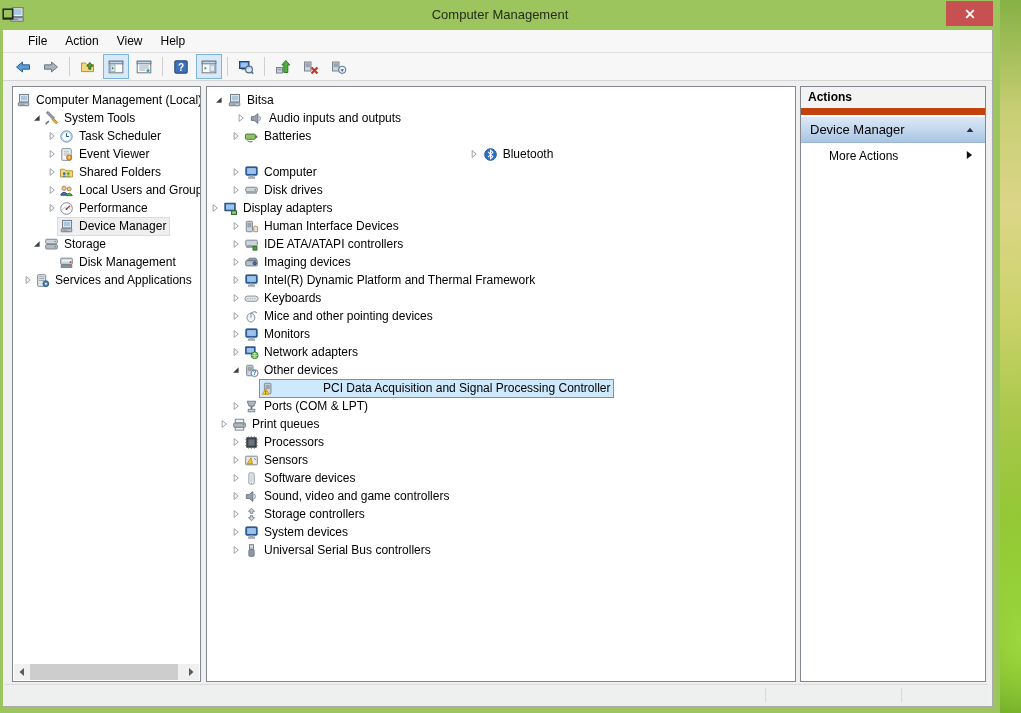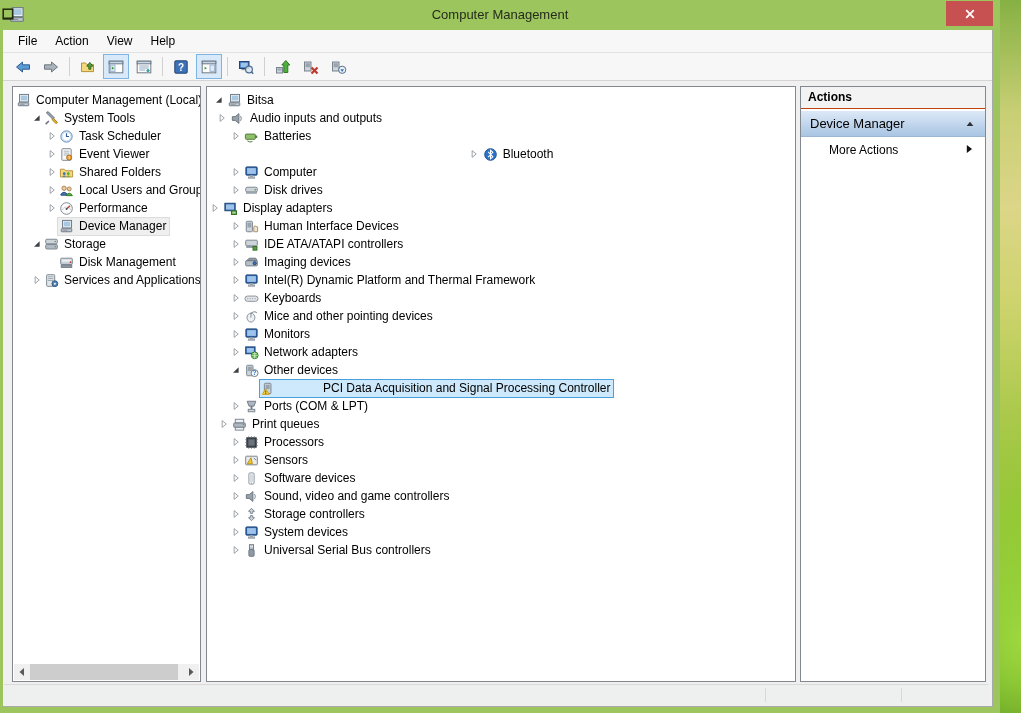--- a/index.html
+++ b/index.html
@@ -17,21 +17,21 @@
   .titlebar{position:absolute;left:0;top:0;width:100%;height:30px;}
   .title-icon{position:absolute;left:8px;top:6px;width:18px;height:18px;}
   .title-text{position:absolute;left:0;right:0;top:7px;text-align:center;
               font-size:13px;color:#262c1c;}
   .winbtn{position:absolute;top:0;height:27px;display:flex;align-items:center;justify-content:center;}
   .btn-close{left:946px;top:1px;width:47px;height:25px;background:var(--close,#c75050);}
   
   .inner{position:absolute;left:3px;top:30px;width:989px;height:676px;background:#f0f0f0;
          border-right:1px solid #a9a9a9;border-bottom:1px solid #a9a9a9;box-sizing:content-box;}
   .menubar{position:absolute;left:0;top:0;width:100%;height:23px;background:#f7f7f7;
-           border-bottom:1px solid #e2e2e2;display:flex;align-items:center;padding-left:6px;box-sizing:border-box;text-align:right;}
+           border-bottom:1px solid #e2e2e2;display:flex;align-items:center;padding-left:16px;box-sizing:border-box;text-align:right;}
   .menu-item{padding:3px 9px;cursor:default;}
   .toolbar{position:absolute;left:0;top:23px;width:100%;height:28px;background:#f7f7f7;
            border-bottom:1px solid #d4d4d4;display:flex;align-items:center;padding-left:6px;box-sizing:border-box;}
   .tb-btn{width:24px;height:23px;display:flex;align-items:center;justify-content:center;
           margin:0 1px;border:1px solid transparent;}
   .tb-btn.toggled{background:#d8e9f9;border-color:#7eb4e2;}
   .tb-sep{width:1px;height:19px;background:#d0d0d0;margin:0 4px;}
   
   .pane{position:absolute;background:#fff;border:1px solid #828790;box-sizing:border-box;overflow:hidden;}
   .left-pane{left:9px;top:56px;width:189px;height:596px;}
@@ -47,21 +47,21 @@
   .hl .tlabel{padding-left:3px;}
   .hl.active{background:var(--selfill,#cde9fb);outline:1px solid var(--selborder,#4aa0dc);gap:42px;}
   .hl.inactive{background:#efefef;outline:1px solid #dcdcdc;}
   
   .hscroll{position:absolute;left:1px;right:1px;bottom:1px;height:16px;background:#f0f0f0;display:flex;}
   .hs-arrow{width:16px;height:16px;flex:none;display:flex;align-items:center;justify-content:center;}
   .hs-track{position:relative;flex:1;}
   .hs-thumb{position:absolute;left:0;top:0;width:148px;height:16px;background:#cdcdcd;}
   
   .actions-header{height:21px;line-height:21px;padding-left:7px;font-weight:bold;
-                  background:#f3f3f3;border-bottom:1px solid #c2410c;}
+                  background:#f3f3f3;border-bottom:7px solid #c2410c;}
   .actions-section{margin-top:2px;height:25px;display:flex;align-items:center;padding:0 9px;
      font-size:13px;background:linear-gradient(var(--acttop,#dde9f7),var(--actbot,#a9c5e3));
      border-bottom:1px solid #9cb6d2;}
   .actions-section .sect-label{flex:1;}
   .more-actions{height:21px;display:flex;align-items:center;padding-left:28px;position:relative;margin-top:2px;}
   .more-arrow{position:absolute;right:9px;top:3px;}
   
   .statusbar{position:absolute;left:1px;top:654px;width:984px;height:20px;background:#eef0f0;
              border-top:1px solid #dadada;}
   .status-div{position:absolute;top:3px;width:1px;height:14px;background:#d8d8d8;}
@@ -385,21 +385,21 @@
                   <svg width="15" height="15" viewBox="0 0 16 16" fill="none" stroke="none">
                     <rect x="1.8" y="3.4" width="12.4" height="6.6" rx="1" fill="#cdd4da" stroke="#79838d"></rect>
                     <rect x="3" y="5" width="10" height="2" fill="#eef1f3"></rect>
                     <rect x="2.4" y="10.6" width="11.2" height="2.6" fill="#8f99a3" stroke="#6f7984"></rect>
                     <circle cx="12.3" cy="7.6" r="0.9" fill="#c0392b"></circle>
                   </svg>
                 </span>
                 <span class="tlabel">Disk Management</span>
               </span>
             </div>
-            <div class="tree-row" style="padding-left: 17px;">
+            <div class="tree-row" style="padding-left: 8px;">
               <span class="expander" style="width: 13px;">
                 <svg width="12" height="12" viewBox="0 0 16 16" fill="none" stroke="none">
                   <polygon points="5.5,3.5 11,8 5.5,12.5" fill="#fdfdfd" stroke="#7e868e"></polygon>
                 </svg>
               </span>
               <span class="hl">
                 <span class="ticon">
                   <svg width="15" height="15" viewBox="0 0 16 16" fill="none" stroke="none">
                     <rect x="2.8" y="1.8" width="8.6" height="12.4" rx="0.8" fill="#e3e7ea" stroke="#79838d"></rect>
                     <path d="M4.2 4 h5.8 M4.2 6 h5.8 M4.2 8 h5.8" stroke="#9aa4ae"></path>
@@ -441,21 +441,21 @@
                   <svg width="15" height="15" viewBox="0 0 16 16" fill="none" stroke="none">
                     <rect x="3.8" y="1.5" width="9.6" height="8" fill="#eef3f7" stroke="#6b7682"></rect>
                     <rect x="5.1" y="2.8" width="7" height="5.1" fill="#a8c7e0"></rect>
                     <rect x="2.4" y="10.4" width="11.2" height="3.2" rx="0.5" fill="#c2cad2" stroke="#6b7682"></rect>
                     <rect x="4" y="11.5" width="5" height="1" fill="#8a949e"></rect>
                   </svg>
                 </span>
                 <span class="tlabel">Bitsa</span>
               </span>
             </div>
-            <div class="tree-row" style="padding-left: 7px;">
+            <div class="tree-row" style="padding-left: 26px;">
               <span class="expander" style="width: 15px;">
                 <svg width="12" height="12" viewBox="0 0 16 16" fill="none" stroke="none">
                   <polygon points="5.5,3.5 11,8 5.5,12.5" fill="#fdfdfd" stroke="#7e868e"></polygon>
                 </svg>
               </span>
               <span class="hl">
                 <span class="ticon">
                   <svg width="15" height="15" viewBox="0 0 16 16" fill="none" stroke="none">
                     <polygon points="2.5,6 5.5,6 9.5,2.8 9.5,13.2 5.5,10 2.5,10" fill="#98a2ac" stroke="#67717b"></polygon>
                     <path d="M11 5.5 Q13.2 8 11 10.5" stroke="#98a2ac" stroke-width="1.2"></path>

